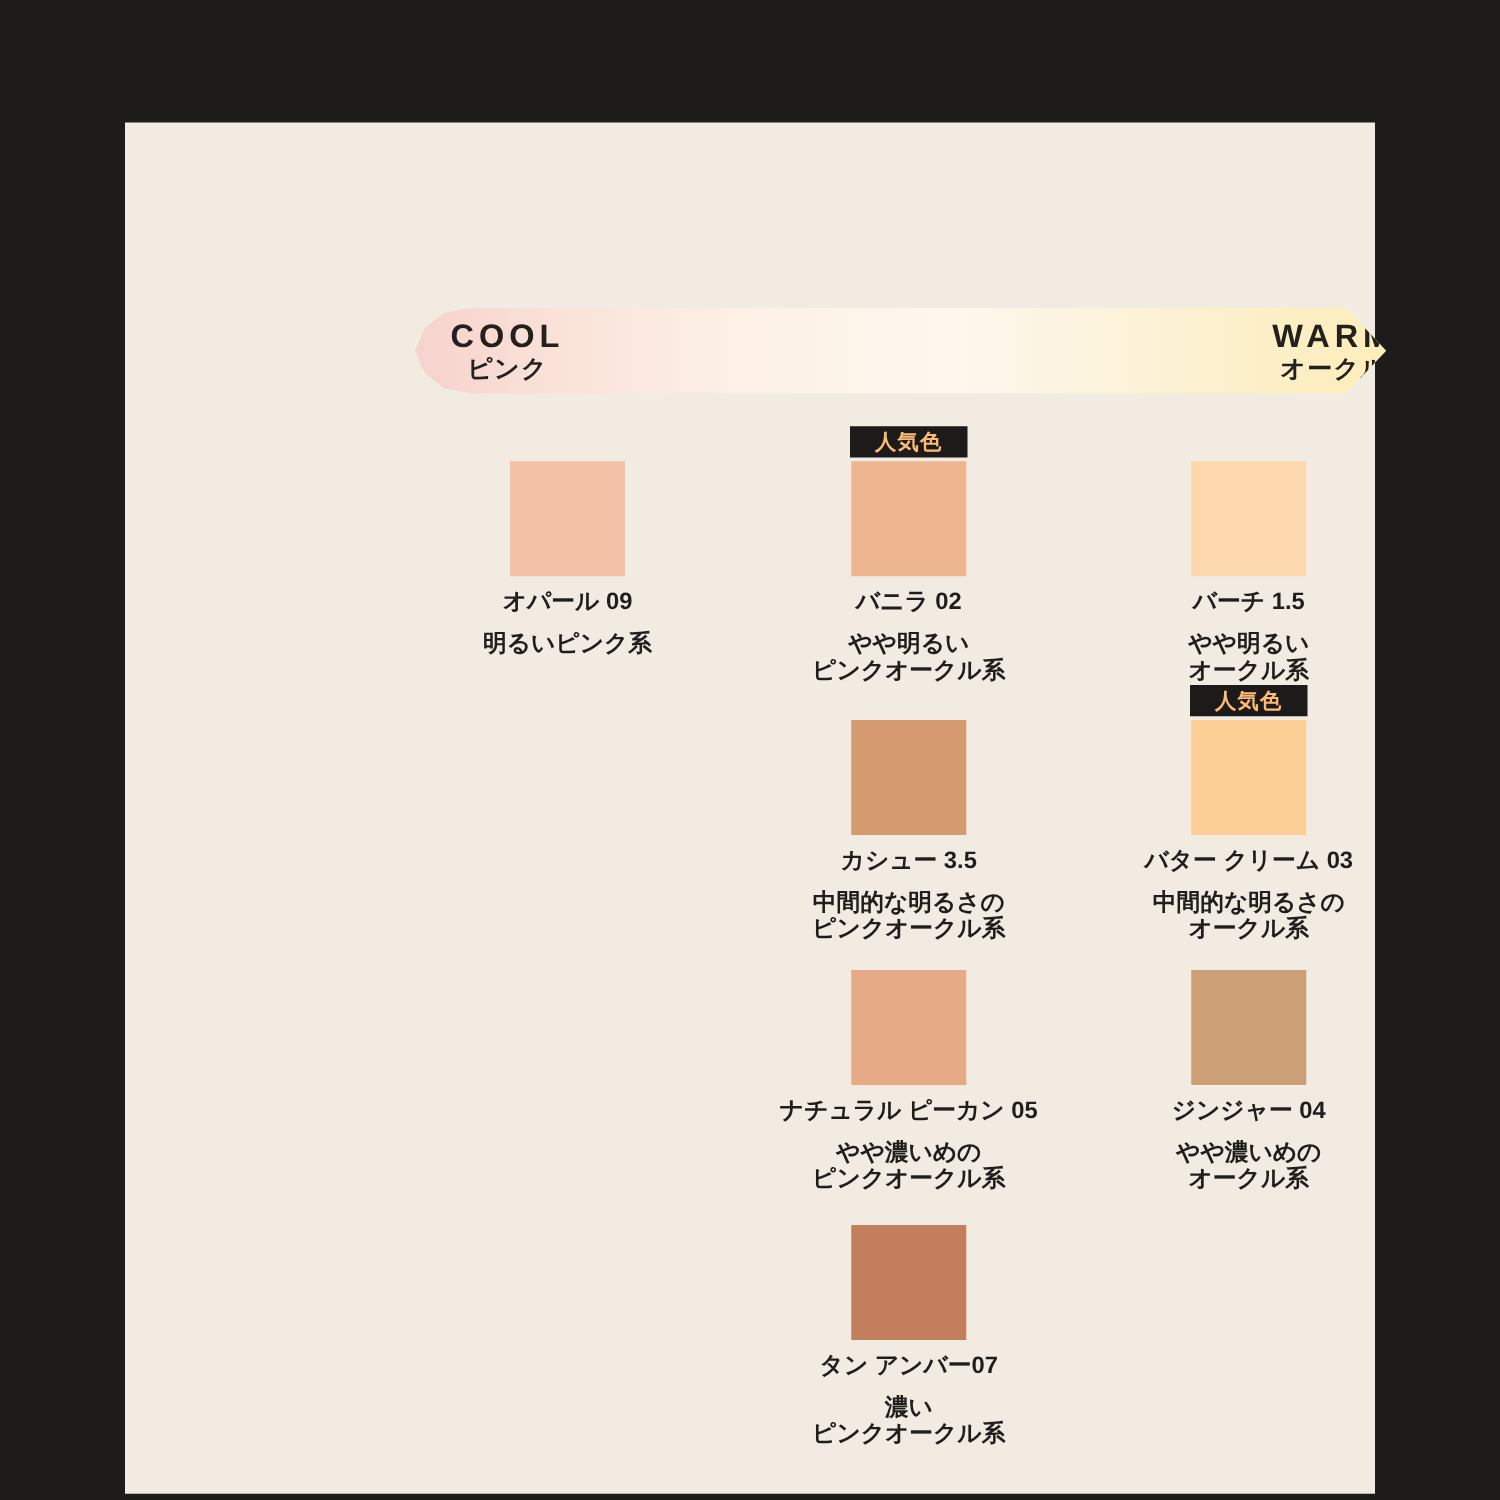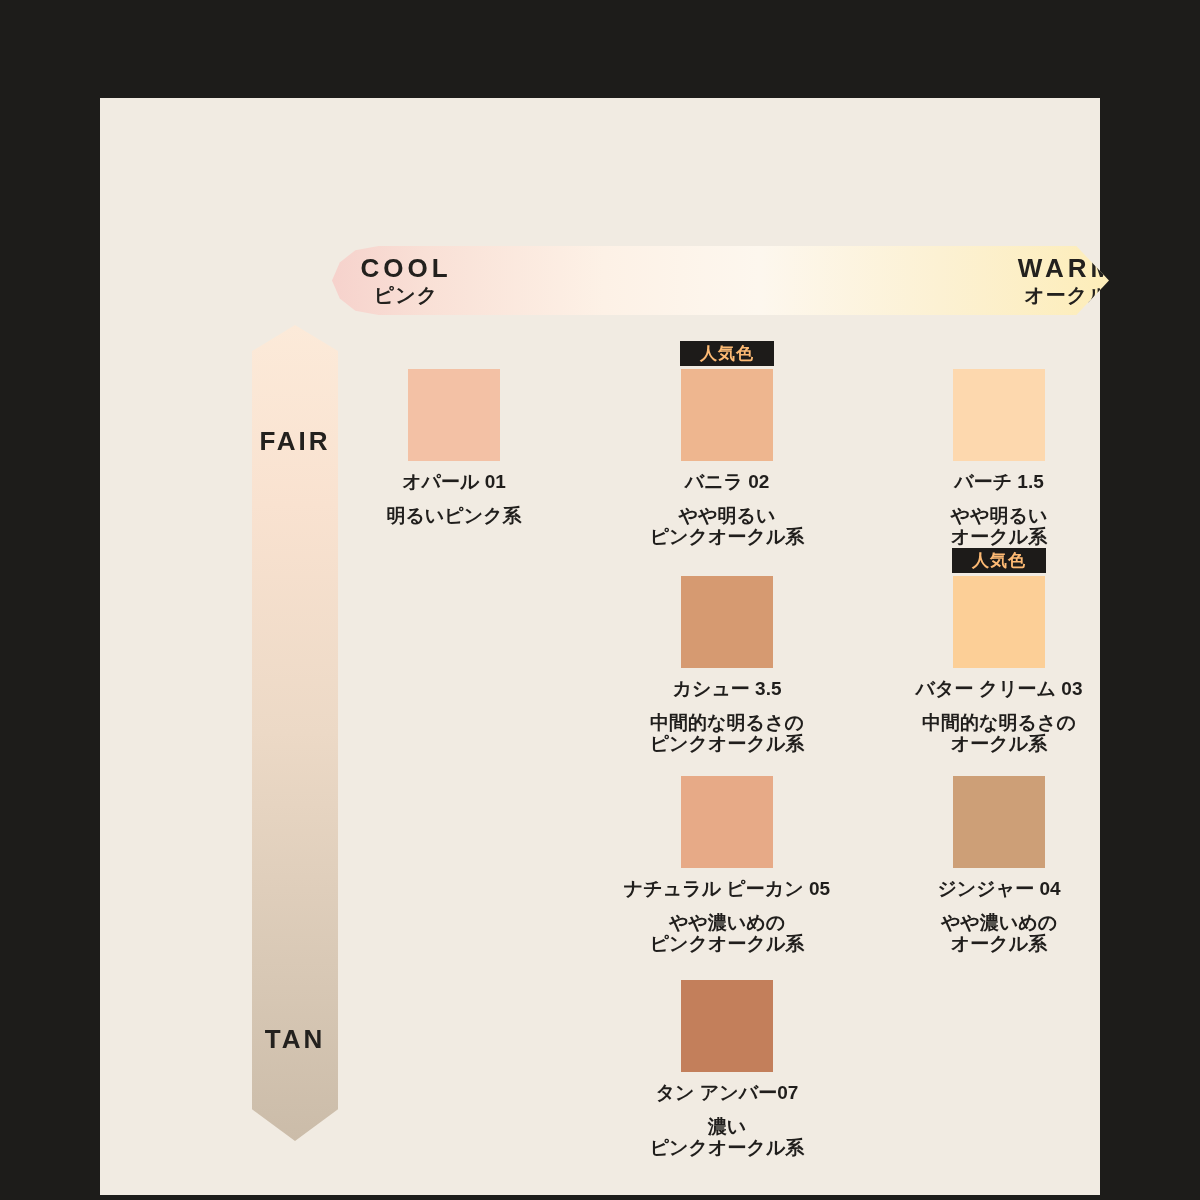--- a/index.html
+++ b/index.html
@@ -68,30 +68,26 @@
       <div class="axis-end left">
         <div class="en">COOL</div>
         <div class="jp">ピンク</div>
       </div>
       <div class="axis-end right">
         <div class="en">WARM</div>
         <div class="jp">オークル</div>
       </div>
     </div>
 
-    <div class="v-arrow">
-      <div class="v-label fair">FAIR</div>
-      <div class="v-label tan">TAN</div>
-    </div>
 
     <div id="cells">
         <div class="cell r1 c1">
 
     <div class="swatch" style="background: rgb(243, 193, 165);"></div>
-    <div class="name">オパール 01</div>
+    <div class="name">オパール 09</div>
     <div class="desc">明るいピンク系</div>
   </div>
         <div class="cell r1 c2">
     <div class="badge">人気色</div>
     <div class="swatch" style="background: rgb(238, 182, 143);"></div>
     <div class="name">バニラ 02</div>
     <div class="desc">やや明るい
 ピンクオークル系</div>
   </div>
         <div class="cell r1 c3">

